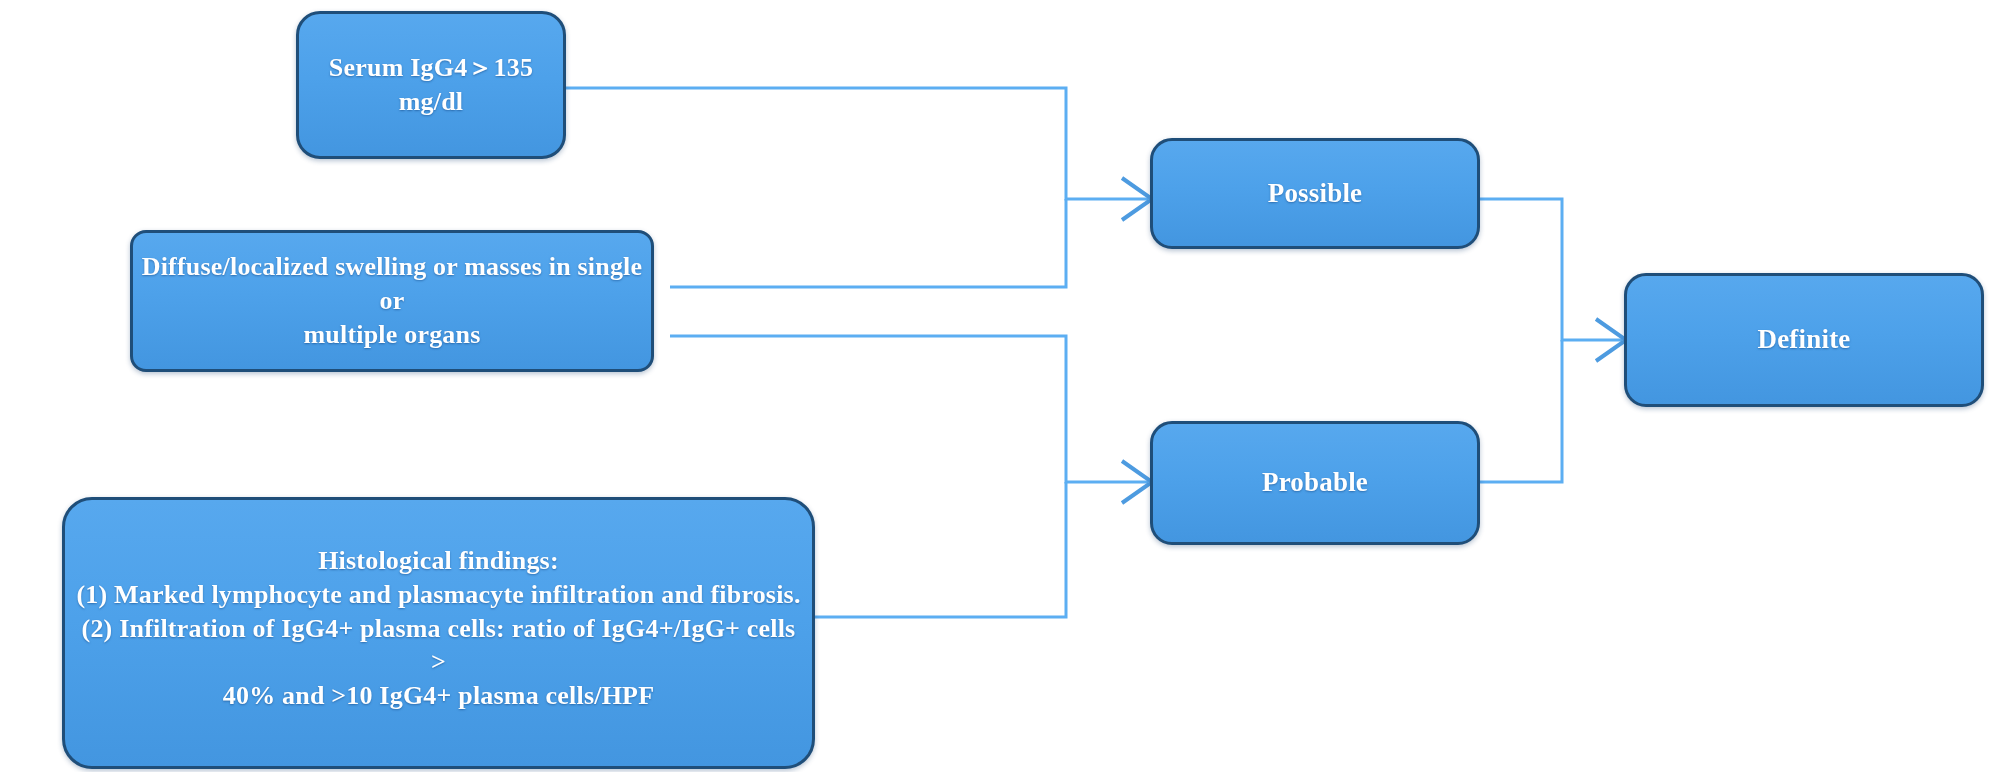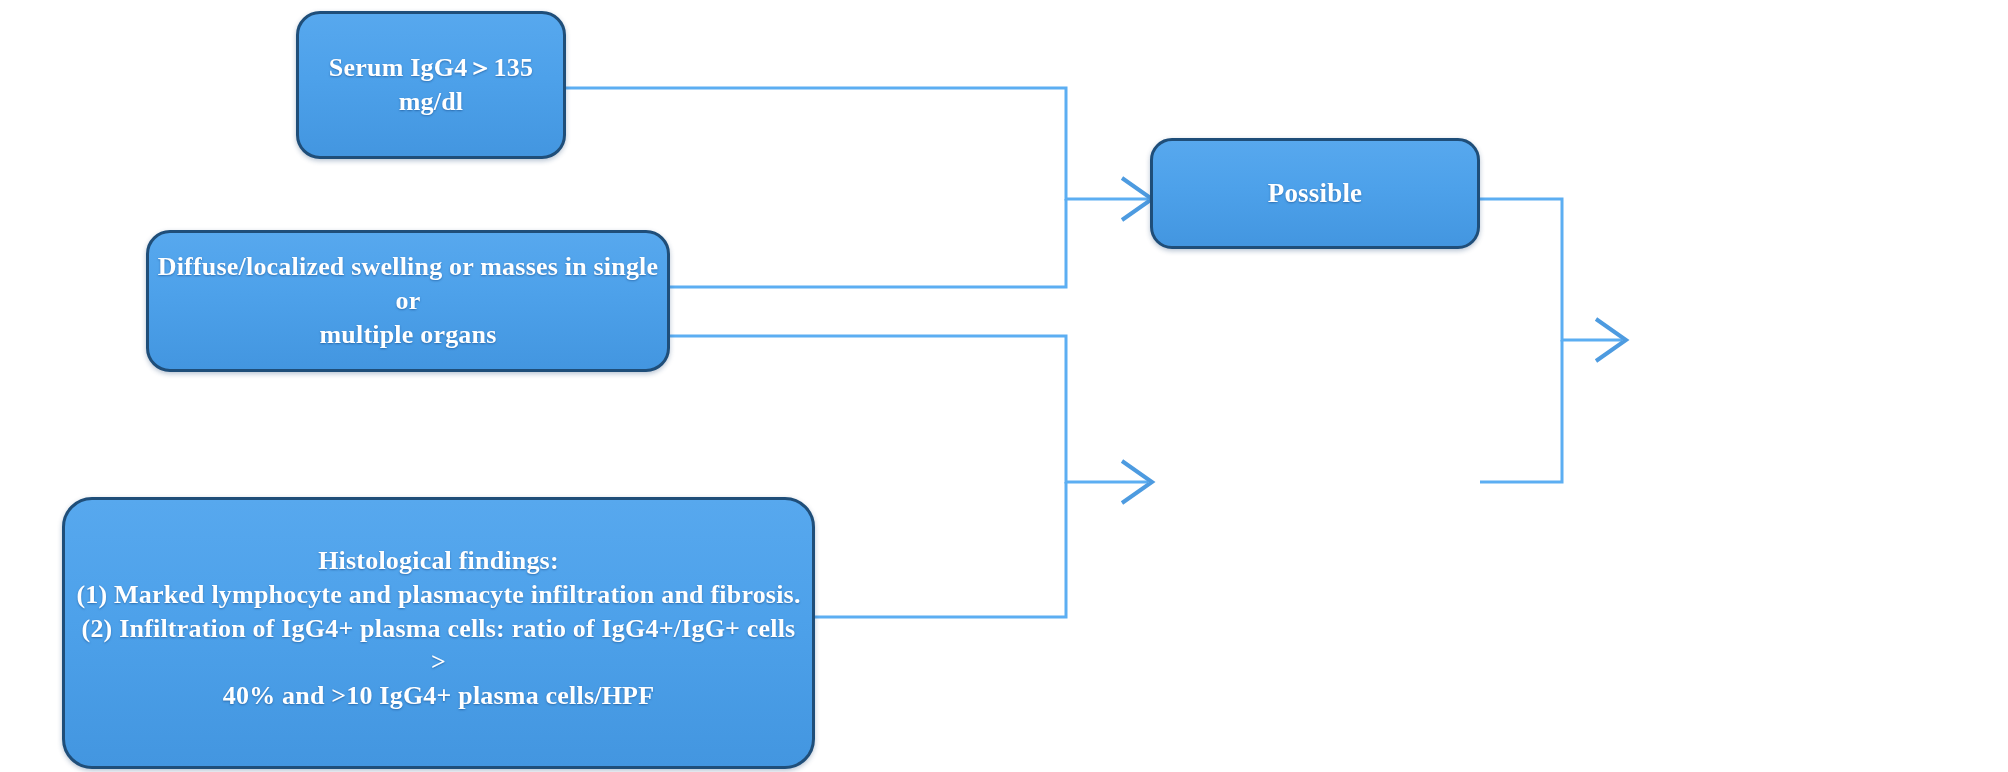--- a/index.html
+++ b/index.html
@@ -84,31 +84,37 @@
 
     <path class="arrow-head" d="M 1122 178 L 1152 199 L 1122 220"></path>
     <path class="arrow-head" d="M 1122 461 L 1152 482 L 1122 503"></path>
     <path class="arrow-head" d="M 1596 319 L 1626 340 L 1596 361"></path>
   </svg>
 
   <div class="node" style="left:296px; top:11px; width:270px; height:148px; font-size:26px; border-radius:24px;">
     <span class="node-text">Serum IgG4＞135 mg/dl</span>
   </div>
 
-  <div class="node" style="left:146px; top:230px; width:524px; height:142px; font-size:26px; border-radius:24px;">
+  <div class="node" style="left:130px; top:230px; width:524px; height:142px; font-size:26px; border-radius:16px;">
     <span class="node-text">Diffuse/localized swelling or masses in single or
 multiple organs</span>
   </div>
 
   <div class="node" style="left:22px; top:497px; width:753px; height:272px; font-size:26px; border-radius:30px; align-items:flex-start; padding-top:44px;margin-left:40px;">
     <span class="node-text">Histological findings:
 (1) Marked lymphocyte and plasmacyte infiltration and fibrosis.
 (2) Infiltration of IgG4+ plasma cells: ratio of IgG4+/IgG+ cells &gt;
 40% and &gt;10 IgG4+ plasma cells/HPF</span>
   </div>
 
   <div class="node" style="left:1150px; top:138px; width:330px; height:111px; font-size:27px; border-radius:22px;">
     <span class="node-text">Possible</span>
   </div>
 
+  <div class="node" style="left:1150px; top:421px; width:330px; height:124px; font-size:27px; border-radius:22px;">
+    <span class="node-text">Probable</span>
+  </div>
 
+  <div class="node" style="left:1624px; top:273px; width:360px; height:134px; font-size:27px; border-radius:22px;">
+    <span class="node-text">Definite</span>
+  </div>
 
 </div>
 
 </body></html>

